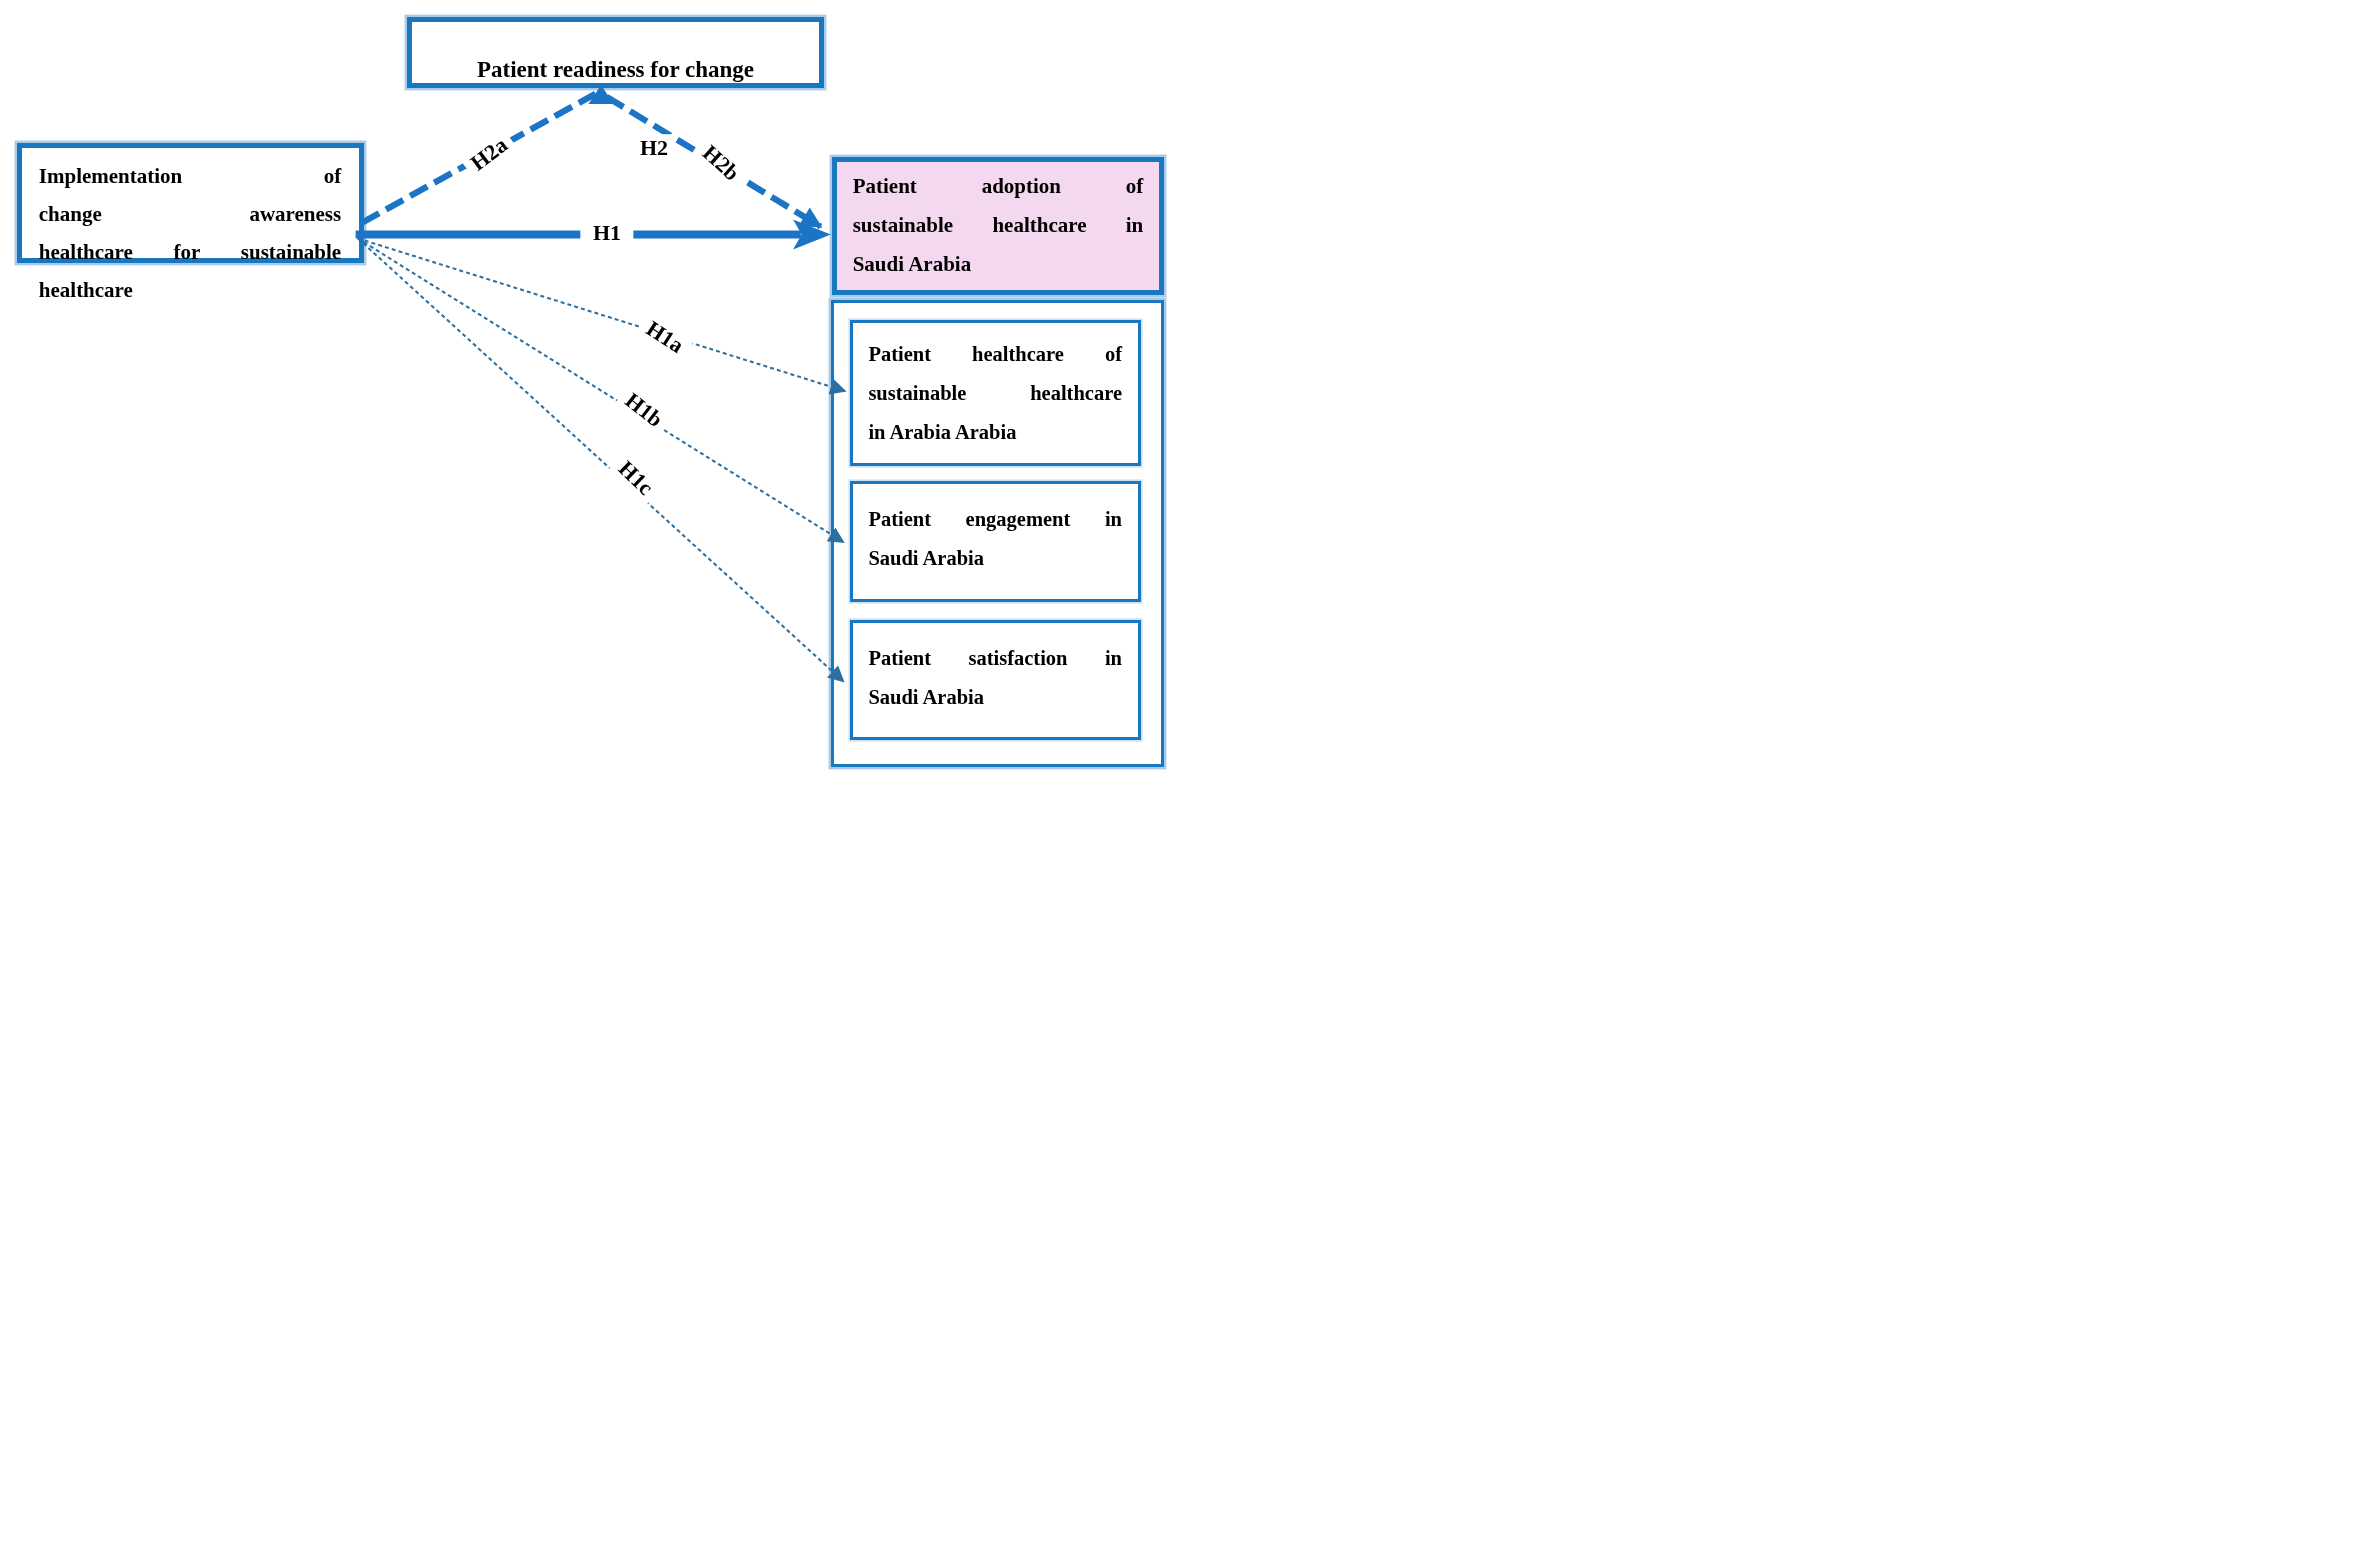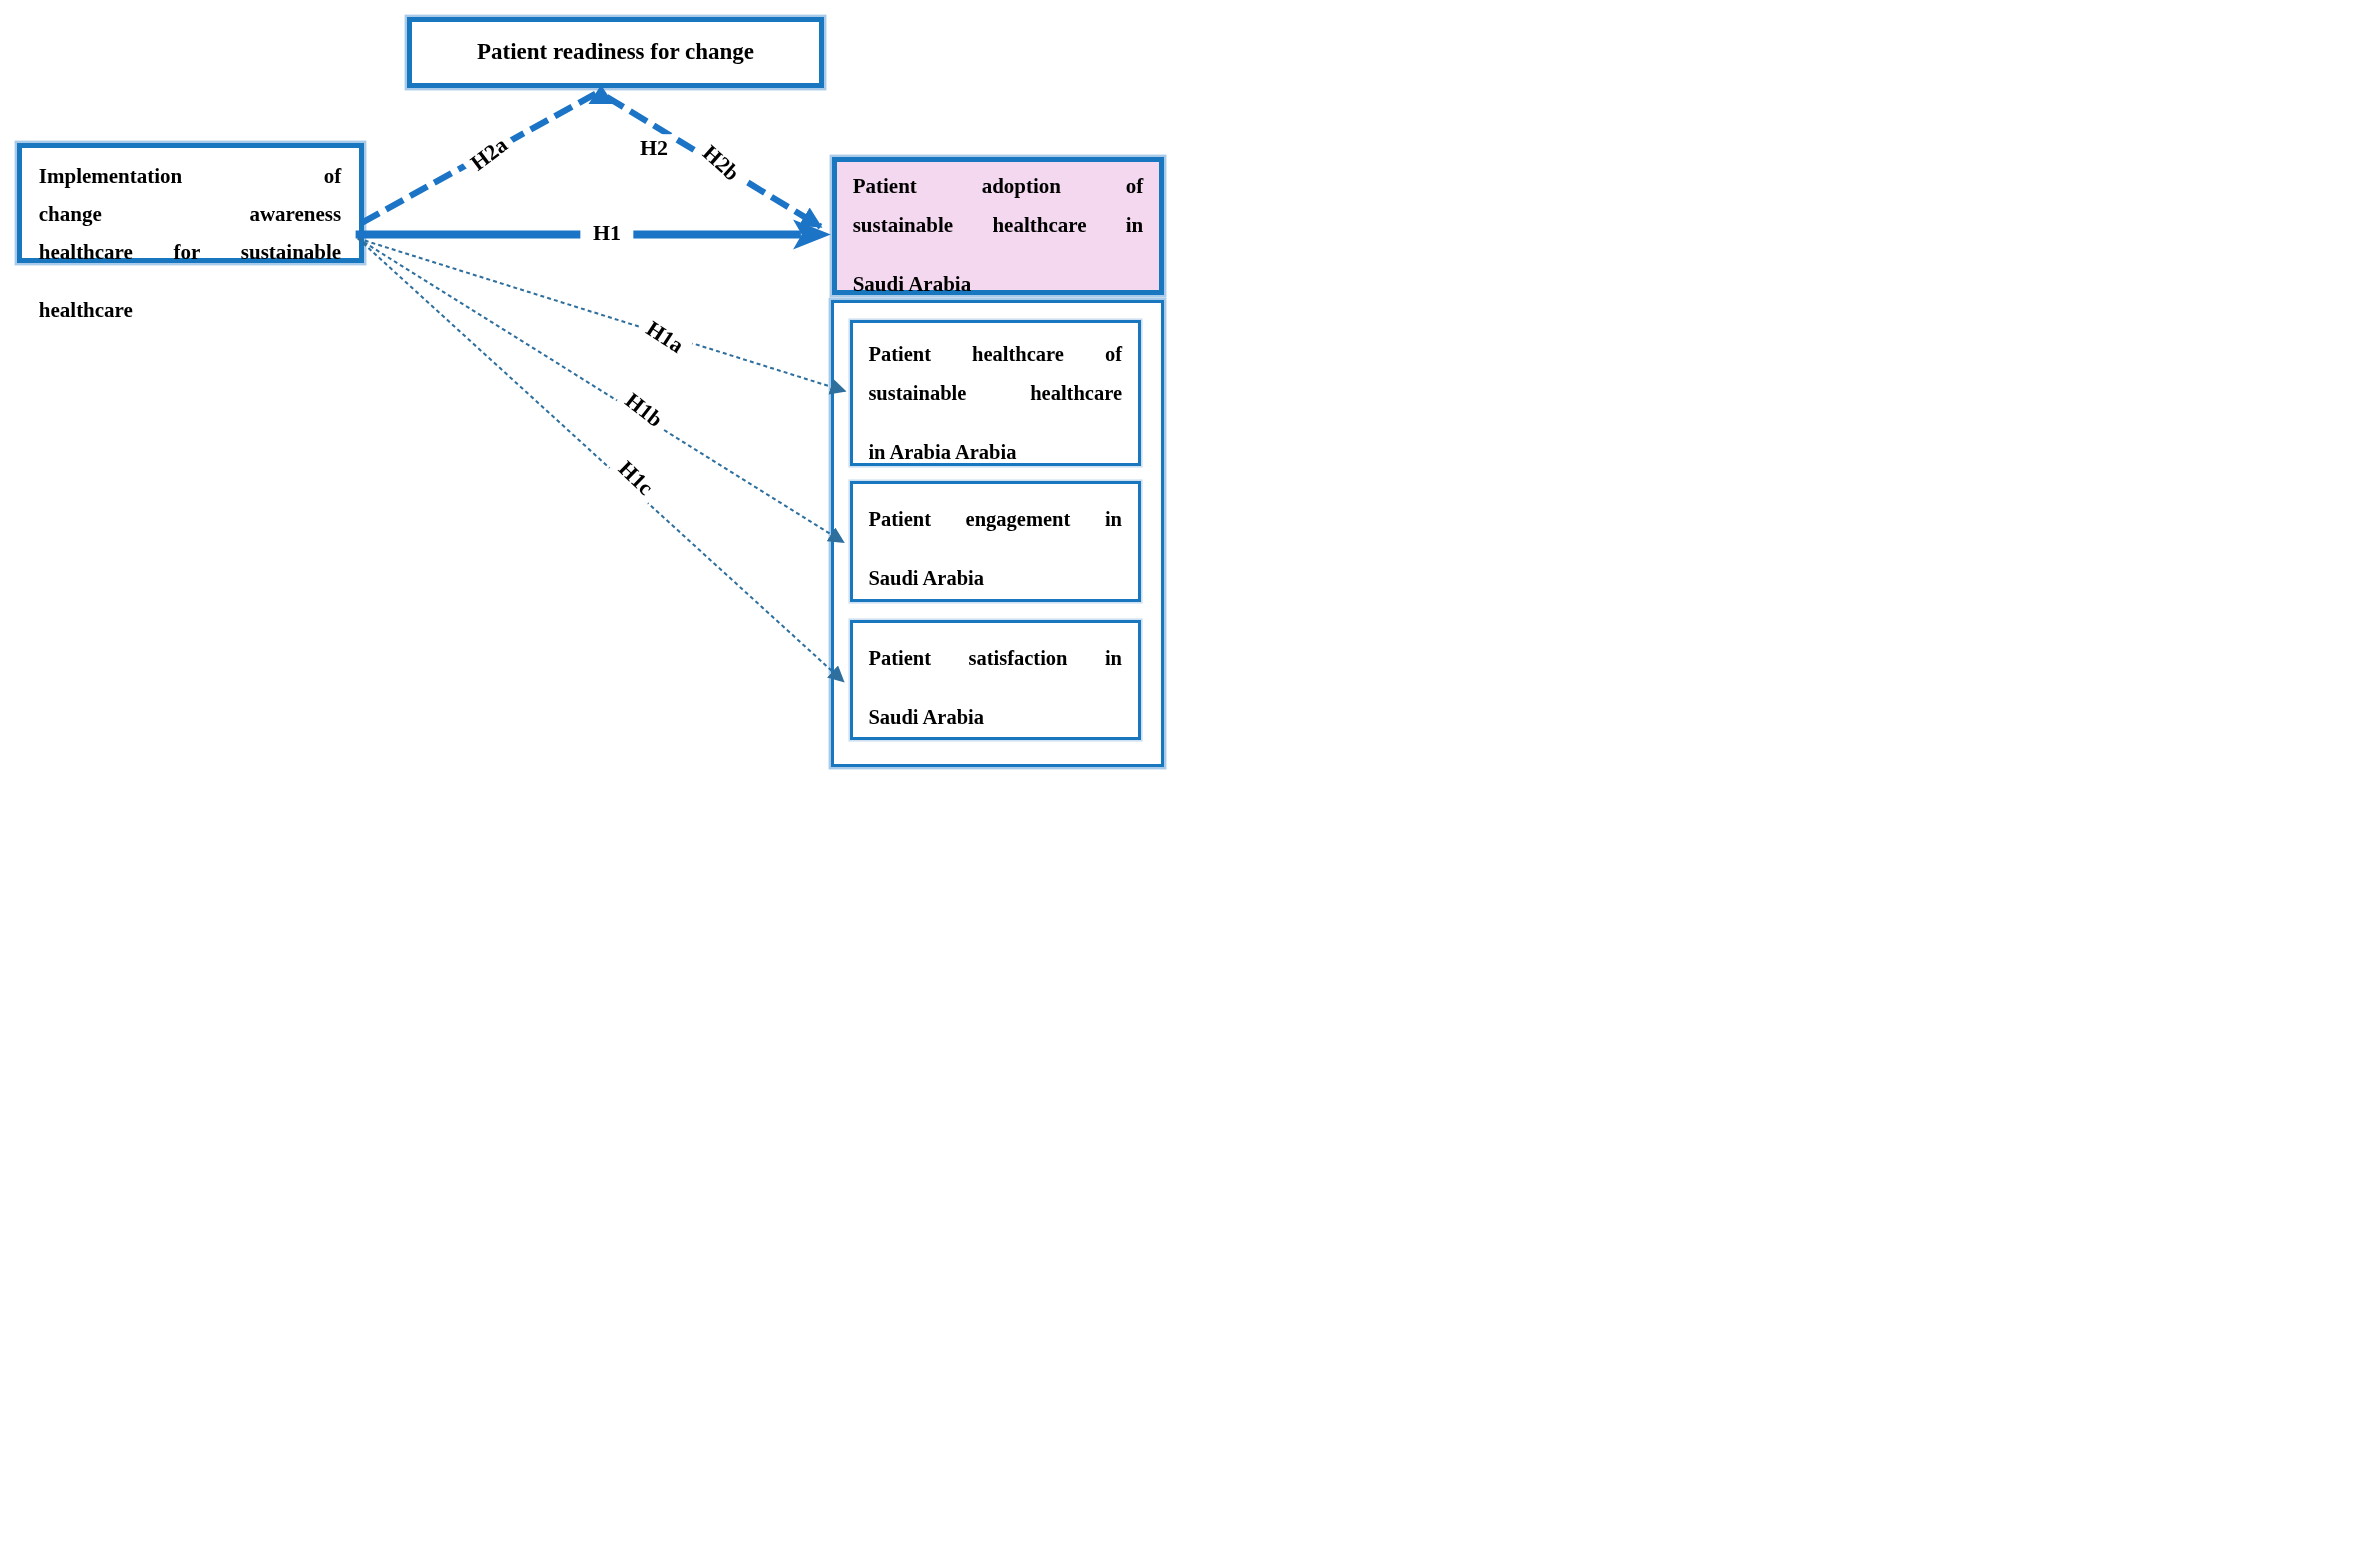--- a/index.html
+++ b/index.html
@@ -17,21 +17,21 @@
     background:#ffffff;
     border:5.5px solid var(--border-blue,#1877BE);
     box-shadow:0 0 0 2.4px var(--halo,#A9CBE9);
     color:#000;
     font-weight:bold;
     z-index:2;
   }
   #top-box{
     left:407px;top:16.5px;width:417px;height:71px;
     font-size:23px;
-    display:flex;align-items:center;justify-content:center;
+    display:flex;align-items:flex-end;justify-content:center;
   }
   #left-box{
     left:16.5px;top:143px;width:347px;height:120px;
     font-size:21px;line-height:38px;
     padding:9.4px 17.3px;
   }
   #pink-box{
     left:832px;top:157px;width:332px;height:138px;
     background:var(--pink,#F3D8EF);
     font-size:21px;line-height:39px;
@@ -51,21 +51,21 @@
     left:15.7px;width:291px;
     font-size:20.5px;line-height:39px;
     padding:12.6px 15.7px;
     color:#000;font-weight:bold;
   }
   #awareness-box{top:16.5px;height:146px;}
   #engagement-box{top:178px;height:121px;padding-top:15.7px;}
   #satisfaction-box{top:317px;height:120px;padding-top:15.7px;}
   
   .jline{display:flex;justify-content:space-between;}
-  .jlast{text-align:left;margin-top:20px;}
+  .jlast{text-align:left;}
   
   #arrow-layer{
     position:absolute;left:0;top:0;z-index:3;
     pointer-events:none;
   }
   .thick-dash{
     stroke:var(--arrow-blue,#1B74C5);stroke-width:8;
     stroke-dasharray:25 10;fill:none;
   }
   .thick-solid{

